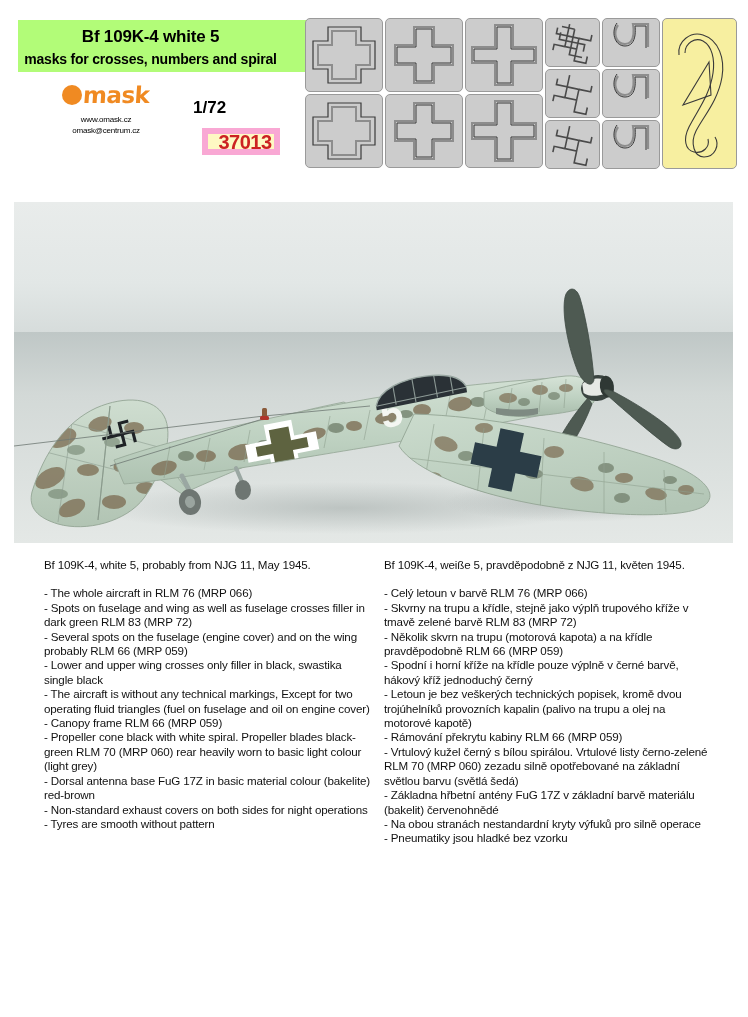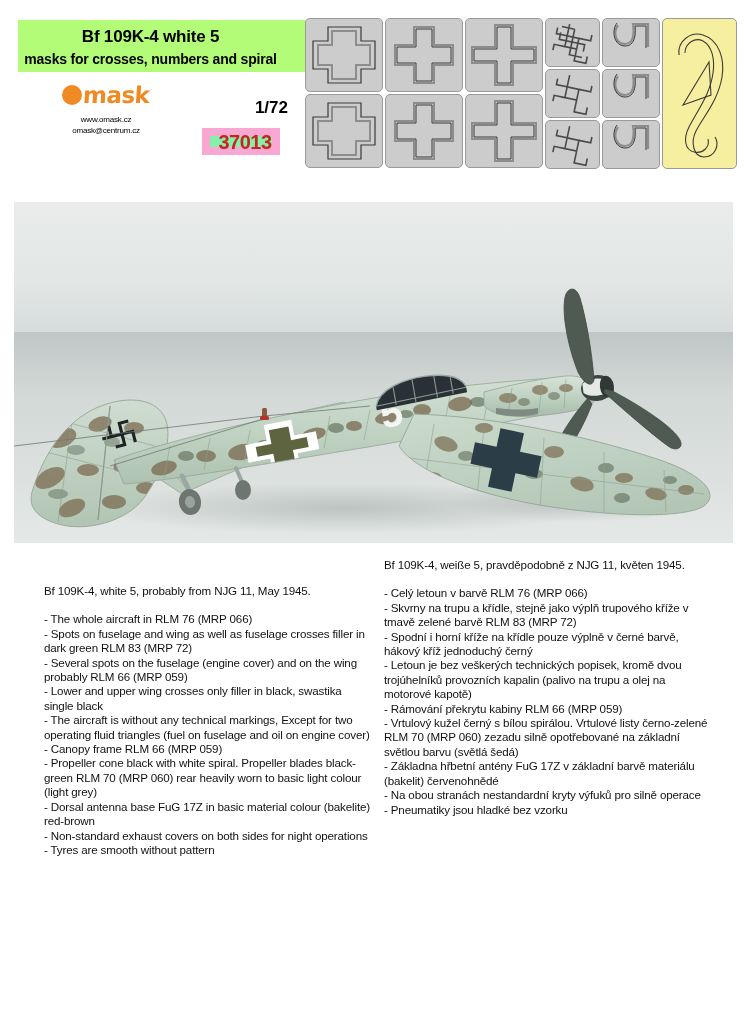--- a/index.html
+++ b/index.html
@@ -97,31 +97,31 @@
     line-height: 11px;
     letter-spacing: -0.2px;
   }
   #logo-url { margin-top: 6px; }
 
   
   #scale-label {
     position: absolute;
     left: 175px; top: 78px;
     width: 95px;
-    text-align: right;
+    text-align: left;
     font-size: 17px;
     font-weight: bold;
     color: #000;
   }
   #code-box {
     position: absolute;
     left: 184px; top: 108px;
     width: 78px; height: 27px;
-    border: 8px solid #f9a8d4;
-    background: #86efac;
+    border: 6px solid #f9a8d4;
+    background: #fef9c3;
     box-sizing: border-box;
     display: flex;
     align-items: center;
     justify-content: center;
     padding-left: 8px;
   }
   #code-text {
     font-size: 20px;
     font-weight: bold;
     color: #cc2222;
@@ -178,21 +178,21 @@
   }
   .text-col {
     position: absolute;
     top: 0;
     width: 330px;
     font-size: 11.6px;
     line-height: 14.4px;
     color: #111;
     letter-spacing: -0.15px;
   }
-  #col-en { left: 44px; margin-top: 26px; }
+  #col-en { left: 44px; }
   #col-cz { left: 384px; }
   .tcol-head {
     margin: 0 0 14px 0;
   }
   .tcol-line {
     margin: 0;
     text-indent: 0;
   }
 </style>
 </head>
@@ -607,20 +607,21 @@
     <p class="tcol-line">- Propeller cone black with white spiral. Propeller blades black-green RLM 70 (MRP 060) rear heavily worn to basic light colour (light grey)</p>
     <p class="tcol-line">- Dorsal antenna base FuG 17Z in basic material colour (bakelite) red-brown</p>
     <p class="tcol-line">- Non-standard exhaust covers on both sides for night operations</p>
     <p class="tcol-line">- Tyres are smooth without pattern</p>
   </div>
 
   <div class="text-col" id="col-cz">
     <p class="tcol-head">Bf 109K-4, weiße 5, pravděpodobně z NJG 11, květen 1945.</p>
     <p class="tcol-line">- Celý letoun v barvě RLM 76 (MRP 066)</p>
     <p class="tcol-line">- Skvrny na trupu a křídle, stejně jako výplň trupového kříže v tmavě zelené barvě RLM 83 (MRP 72)</p>
+    <p class="tcol-line">- Několik skvrn na trupu (motorová kapota) a na křídle pravděpodobně RLM 66 (MRP 059)</p>
     <p class="tcol-line">- Spodní i horní kříže na křídle pouze výplně v černé barvě, hákový kříž jednoduchý černý</p>
     <p class="tcol-line">- Letoun je bez veškerých technických popisek, kromě dvou trojúhelníků provozních kapalin (palivo na trupu a olej na motorové kapotě)</p>
     <p class="tcol-line">- Rámování překrytu kabiny RLM 66 (MRP 059)</p>
     <p class="tcol-line">- Vrtulový kužel černý s bílou spirálou. Vrtulové listy černo-zelené RLM 70 (MRP 060) zezadu silně opotřebované na základní světlou barvu (světlá šedá)</p>
     <p class="tcol-line">- Základna hřbetní antény FuG 17Z v základní barvě materiálu (bakelit) červenohnědé</p>
     <p class="tcol-line">- Na obou stranách nestandardní kryty výfuků pro silně operace</p>
     <p class="tcol-line">- Pneumatiky jsou hladké bez vzorku</p>
   </div>
 
 </div>

